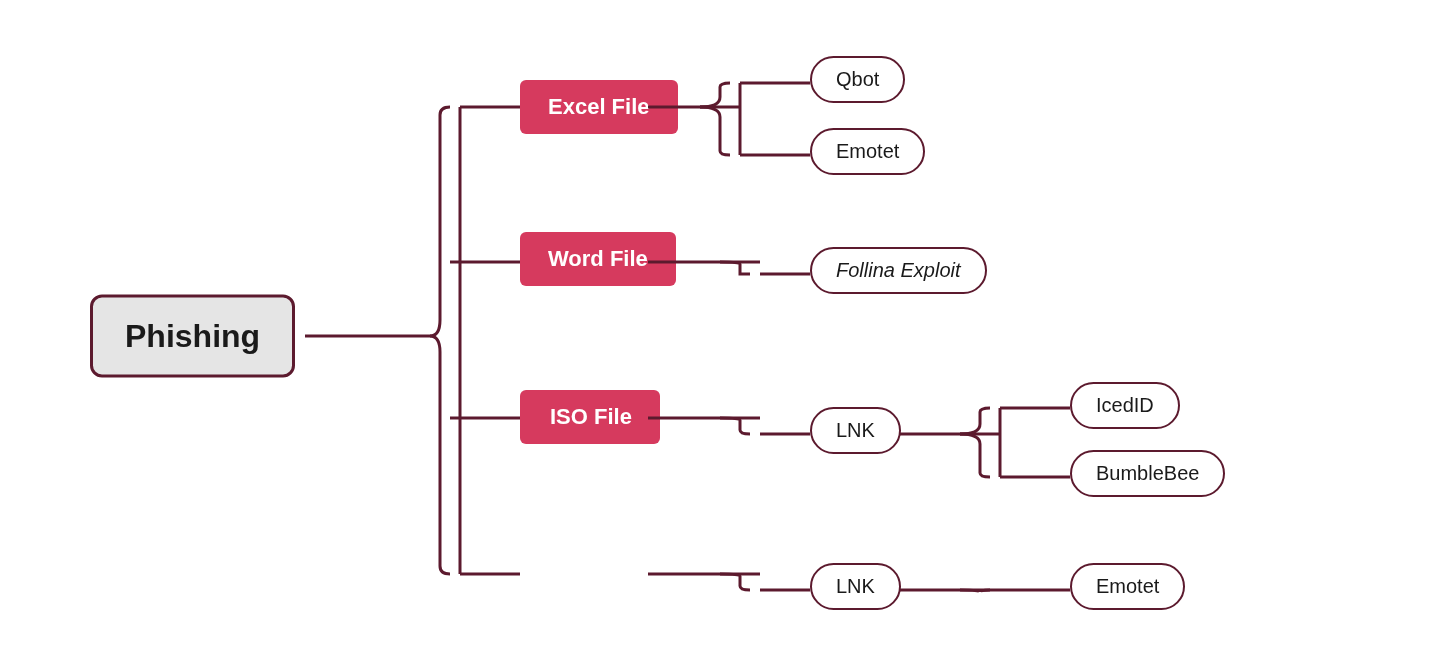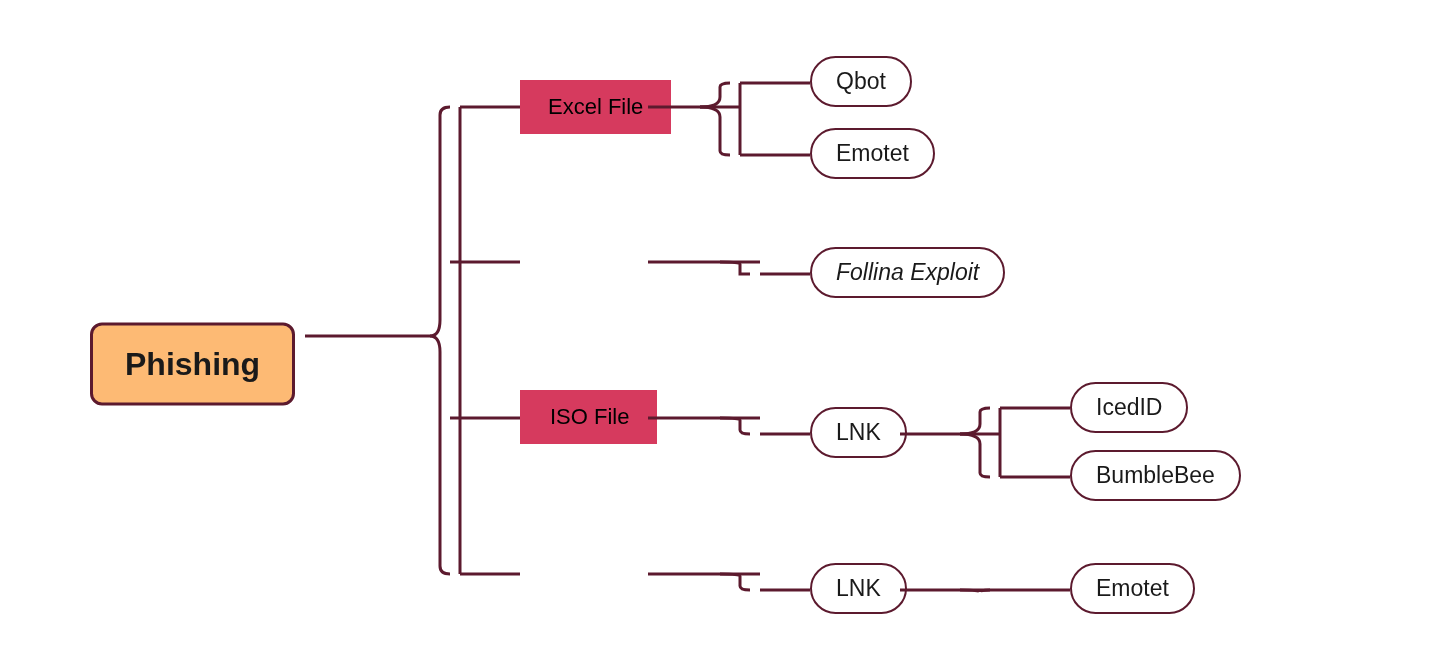--- a/index.html
+++ b/index.html
@@ -33,60 +33,62 @@
       position: absolute;
       left: 90px;
       top: 50%;
       transform: translateY(-50%);
       border: 3px solid #5c1a2e;
       border-radius: 12px;
       padding: 20px 32px;
       font-size: 32px;
       font-weight: bold;
       color: #1a1a1a;
-      background: #fdba74;
+      background: #e5e5e5;
       white-space: nowrap;
-      margin-top: 28px;
     }
 
     .file-box {
       position: absolute;
       background: #d63a5e;
-      color: #000000;
-      border-radius: 0;
+      color: #ffffff;
+      border-radius: 6px;
       font-size: 22px;
-      font-weight: 400;
+      font-weight: 700;
       padding: 14px 28px;
       white-space: nowrap;
     }
 
     .leaf-box {
       position: absolute;
       background: #fff;
       color: #1a1a1a;
       border: 2.5px solid #5c1a2e;
       border-radius: 28px;
-      font-size: 23px;
+      font-size: 20px;
       padding: 10px 24px;
       white-space: nowrap;
     }
   </style>
 </head>
 <body>
 
 <div class="diagram">
 
   <div class="phishing-box">
     <span>Phishing</span>
   </div>
 
   <div class="file-box" style="left: 520px; top: 80px;">
     <span>Excel File</span>
   </div>
 
+  <div class="file-box" style="left: 520px; top: 232px;">
+    <span>Word File</span>
+  </div>
 
   <div class="file-box" style="left: 520px; top: 390px; padding-left: 30px;">
     <span>ISO File</span>
   </div>
 
 
   <div class="leaf-box" style="left: 810px; top: 56px;">
     <span>Qbot</span>
   </div>
 

